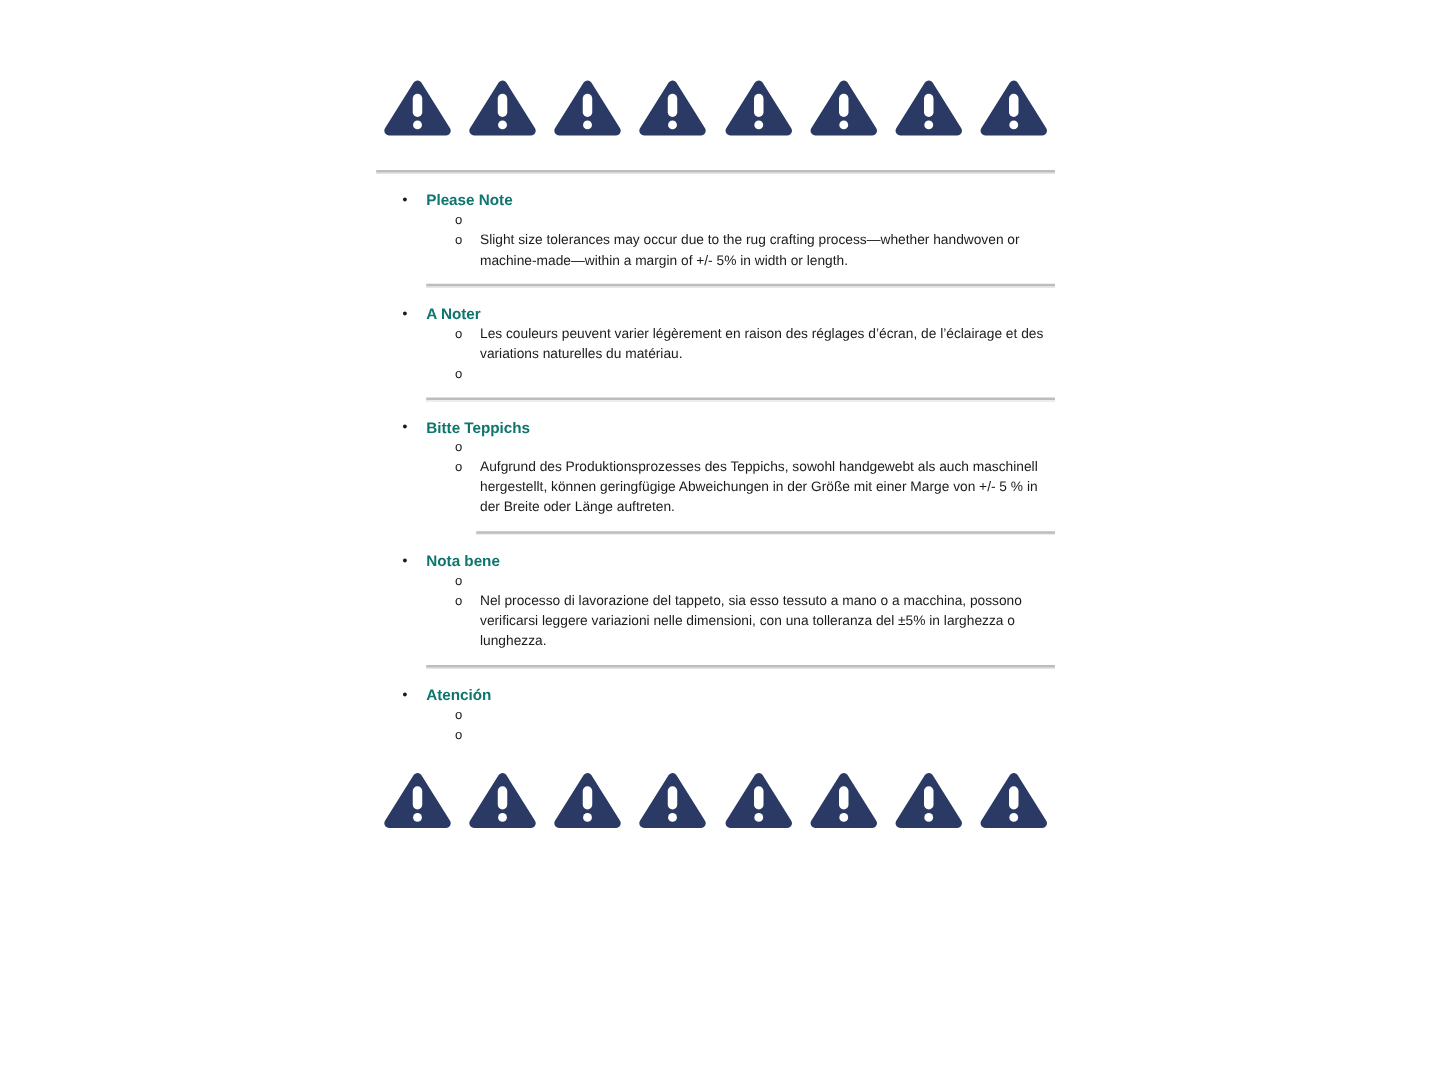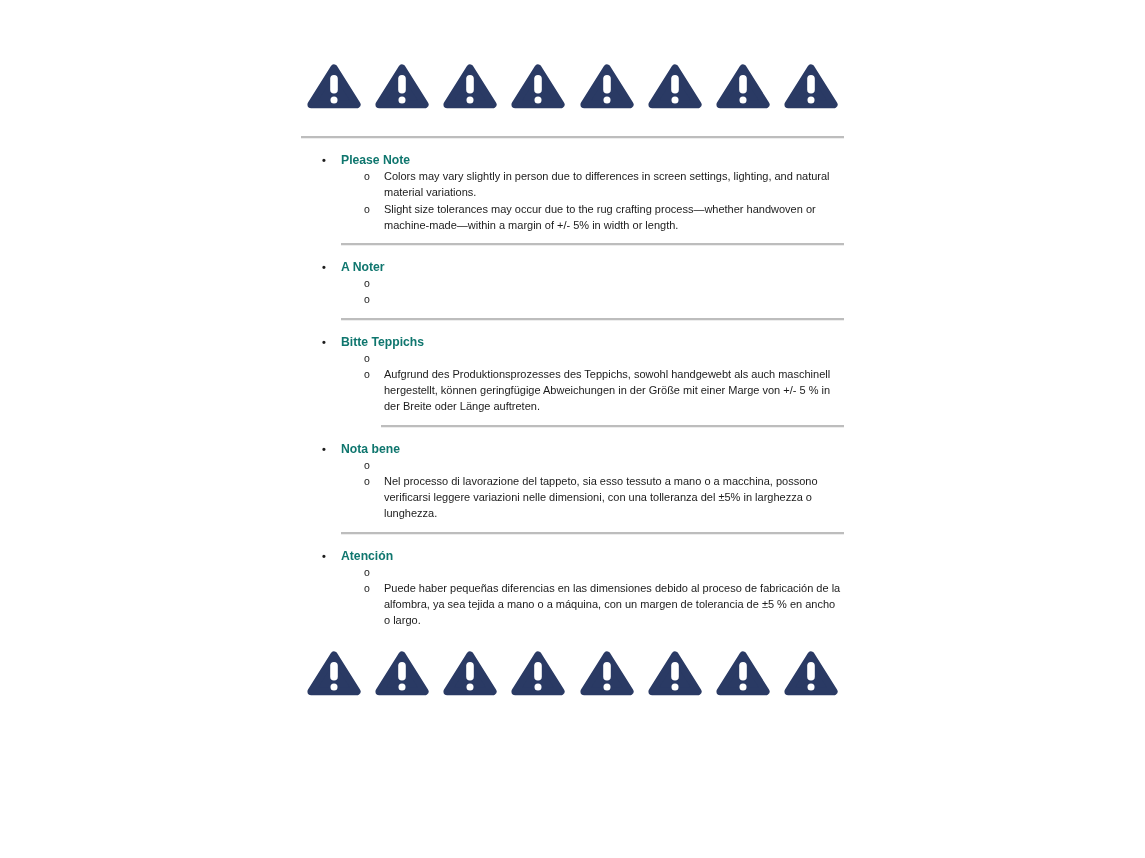--- a/index.html
+++ b/index.html
@@ -144,37 +144,37 @@
 
     <div class="divider top"></div>
 
     <section class="note-section">
       <div class="heading-row">
         <span class="l1-marker">•</span>
         <h2 class="heading">Please Note</h2>
       </div>
       <div class="item-row">
         <span class="l2-marker">o</span>
-        <p class="item-text">Colors may vary slightly in person due to differences in screen settings, lighting, and natural material variations.</p>
       </div>
       <div class="item-row">
         <span class="l2-marker">o</span>
         <p class="item-text">Slight size tolerances may occur due to the rug crafting process—whether handwoven or machine-made—within a margin of +/- 5% in width or length.</p>
       </div>
     </section>
 
     <div class="divider indent-a"></div>
 
     <section class="note-section">
       <div class="heading-row">
         <span class="l1-marker">•</span>
         <h2 class="heading">A Noter</h2>
       </div>
       <div class="item-row">
         <span class="l2-marker">o</span>
+        <p class="item-text">Les couleurs peuvent varier légèrement en raison des réglages d’écran, de l’éclairage et des variations naturelles du matériau.</p>
       </div>
       <div class="item-row">
         <span class="l2-marker">o</span>
       </div>
     </section>
 
     <div class="divider indent-a"></div>
 
     <section class="note-section">
       <div class="heading-row">
@@ -211,21 +211,20 @@
     <section class="note-section">
       <div class="heading-row">
         <span class="l1-marker">•</span>
         <h2 class="heading">Atención</h2>
       </div>
       <div class="item-row">
         <span class="l2-marker">o</span>
       </div>
       <div class="item-row">
         <span class="l2-marker">o</span>
-        <p class="item-text">Puede haber pequeñas diferencias en las dimensiones debido al proceso de fabricación de la alfombra, ya sea tejida a mano o a máquina, con un margen de tolerancia de ±5 % en ancho o largo.</p>
       </div>
     </section>
 
     <div class="icon-row bottom">
   <svg class="warn-icon" viewBox="0 0 64 58" xmlns="http://www.w3.org/2000/svg">
     <polygon class="warn-body" points="32,8 59,51 5,51" stroke-width="9" stroke-linejoin="round" fill="#2a3a64" stroke="#2a3a64"></polygon>
     <rect class="warn-mark" x="27.5" y="16" width="9" height="22" rx="4.5" fill="#ffffff"></rect>
     <circle class="warn-mark" cx="32" cy="45.5" r="4.2" fill="#ffffff"></circle>
   </svg>
 

